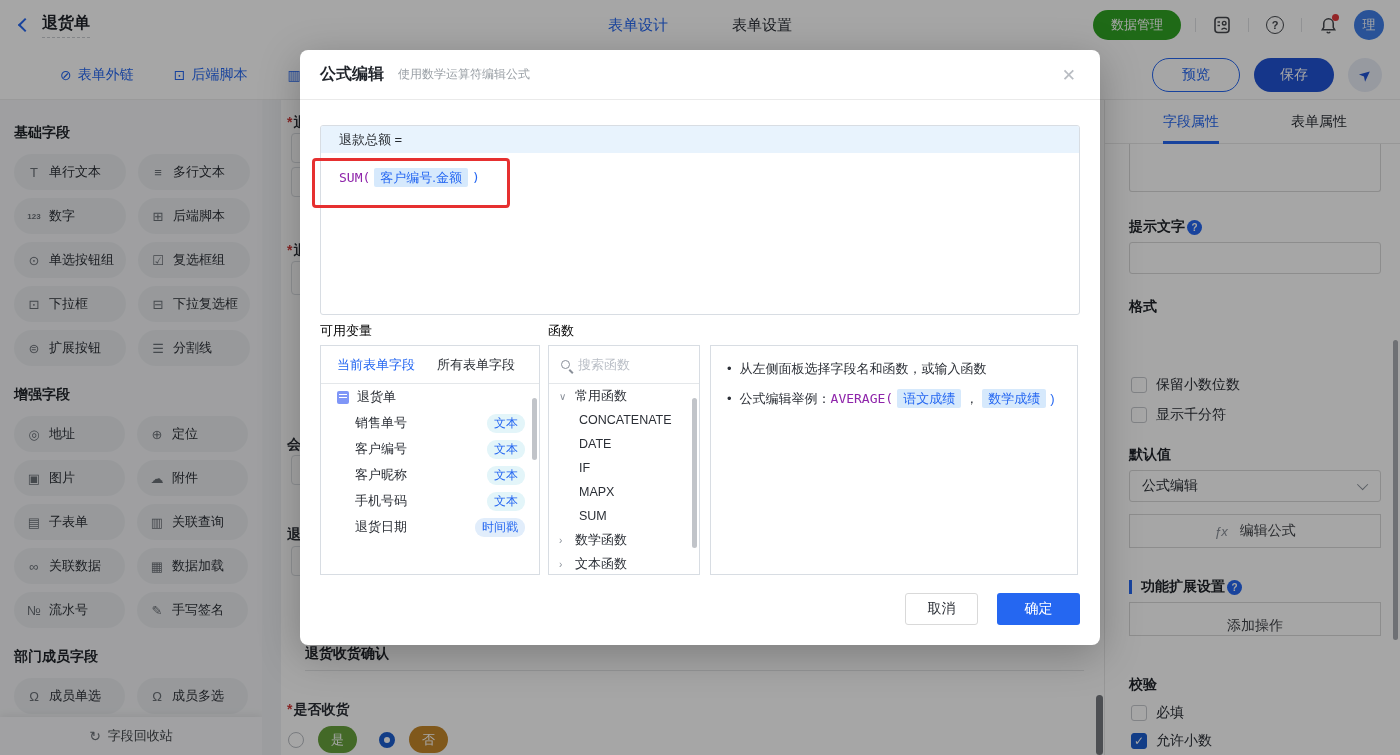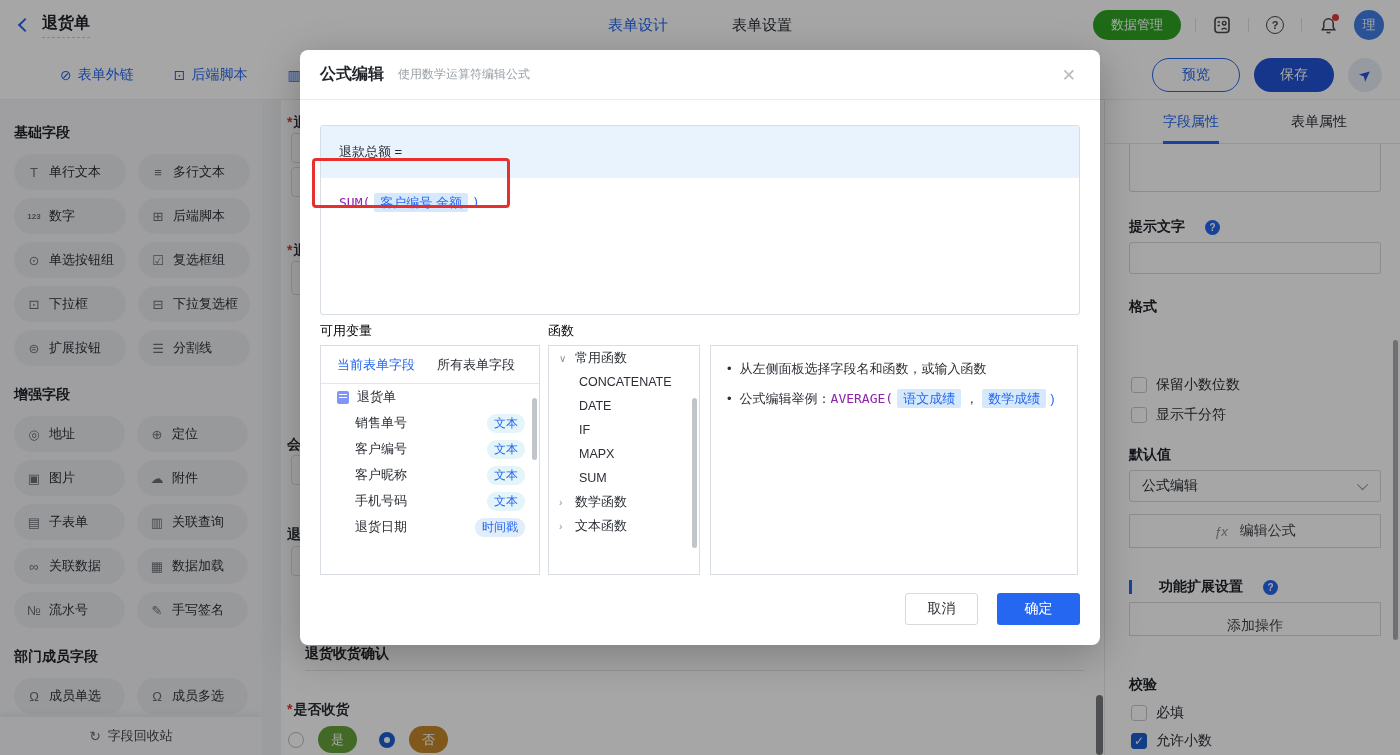--- a/index.html
+++ b/index.html
@@ -60,21 +60,21 @@
   .opt-no  { background:#c5882a; }
   .canvas-scroll { position:absolute; left:1096px; top:695px; width:7px; height:60px; border-radius:4px; background:#75797e; z-index:2; }
 
   
   .props { position:absolute; top:100px; left:1104px; right:0; bottom:0; background:#fff; border-left:1px solid #e8e8e8; }
   .p-tabs { position:absolute; top:0; left:0; right:0; height:44px; border-bottom:1px solid #e9e9e9; }
   .p-tab { position:absolute; top:0; height:44px; display:flex; align-items:center; font-size:14px; color:#2b2f36; cursor:pointer; }
   .p-tab.active { color:#2567f1; }
   .p-tab.active::after { content:""; position:absolute; left:0; right:0; bottom:0; height:3px; background:#2567f1; }
   .p-cutbox { position:absolute; left:24px; top:44px; width:252px; height:48px; border:1px solid #d9d9d9; border-top:none; border-radius:0 0 3px 3px; }
-  .p-label { position:absolute; left:24px; font-size:14px; font-weight:bold; color:#1f2329; display:flex; align-items:center; gap:20px; }
+  .p-label { position:absolute; left:24px; font-size:14px; font-weight:bold; color:#1f2329; display:flex; align-items:center; gap:2px; }
   .q-badge { width:15px; height:15px; border-radius:50%; background:#2567f1; color:#fff; font-size:10px; font-weight:bold; display:flex; align-items:center; justify-content:center; }
   .p-input { position:absolute; left:24px; width:252px; height:32px; border:1px solid #d9d9d9; border-radius:3px; background:#fff; }
   .p-select { position:absolute; left:24px; width:252px; height:32px; border:1px solid #d9d9d9; border-radius:3px; background:#fff; display:flex; align-items:center; padding:0 12px; font-size:14px; color:#2b2f36; cursor:pointer; }
   .p-select .chev { margin-left:auto; width:8px; height:8px; border-left:1.5px solid #8a9099; border-bottom:1.5px solid #8a9099; transform:rotate(-45deg) translateY(-2px); }
   .p-check { position:absolute; left:26px; display:flex; align-items:center; gap:9px; font-size:14px; color:#2b2f36; cursor:pointer; }
   .cbox { width:16px; height:16px; border:1px solid #c6c9ce; border-radius:3px; background:#fff; flex:none; }
   .cbox.on { background:#1c5fd0; border-color:#1c5fd0; color:#fff; font-size:12px; line-height:15px; text-align:center; }
   .p-btn { position:absolute; left:24px; width:252px; height:34px; border:1px solid #d9d9d9; border-radius:0; background:#fff; font-size:14px; color:#43464b; display:flex; align-items:center; justify-content:center; gap:12px; cursor:pointer; }
   .fx { color:#8a9099; font-style:italic; font-size:13px; }
   .sec-mark { display:inline-block; width:3px; height:14px; background:#2567f1; margin-right:7px; vertical-align:-2px; }
@@ -84,21 +84,21 @@
   .dim { position:absolute; inset:0; background:rgba(0,0,0,0.35); z-index:10; }
 
   
   .modal { position:absolute; left:300px; top:50px; width:800px; height:595px; background:#fff; border-radius:8px; z-index:20; box-shadow:0 10px 40px rgba(0,0,0,0.25); }
   .m-header { height:50px; border-bottom:1px solid #eaeaea; display:flex; align-items:center; padding:0 20px; gap:14px; }
   .m-title { font-size:16px; font-weight:bold; color:#1f2329; }
   .m-sub { font-size:12px; color:#9aa0a6; }
   .m-close { position:absolute; right:24px; top:15px; font-size:17px; color:#b8bcc2; cursor:pointer; }
 
   .editor { position:absolute; left:20px; top:75px; width:760px; height:190px; border:1px solid #d8dde3; border-radius:3px; overflow:hidden; }
-  .editor-head { height:52px; background:#e8f3fd; display:flex; align-items:center; padding:0 18px; font-size:13px; color:#25292e; }
+  .editor-head { height:27px; background:#e8f3fd; display:flex; align-items:center; padding:0 18px; font-size:13px; color:#25292e; }
   .editor-body { padding:16px 18px; font-family:"DejaVu Sans Mono","Liberation Mono",monospace; font-size:13px; }
   .kw { color:#8e24aa; }
   .rp { color:#2567f1; }
   .chip { background:#d6e9fc; color:#2567f1; padding:2px 6px; border-radius:2px; margin:0 4px; font-family:"Liberation Sans","DejaVu Sans",sans-serif; font-size:13px; }
   .annotation { position:absolute; left:12px; top:108px; width:198px; height:50px; border:3px solid #e63030; border-radius:4px; z-index:5; pointer-events:none; }
 
   .col-label { position:absolute; top:272px; font-size:13px; color:#000000; }
   .panel { position:absolute; top:295px; height:230px; border:1px solid #d8dde3; background:#fff; overflow:hidden; }
   .vars-panel { left:20px; width:220px; }
   .fns-panel  { left:248px; width:152px; }
@@ -431,20 +431,24 @@
         <span class="badge" data-kind="text">文本</span>
       </div>
     <div class="v-row child">
         <span>退货日期</span>
         <span class="badge" data-kind="time">时间戳</span>
       </div>
     <div class="v-scroll"></div>
   </div>
 
   <div class="panel fns-panel">
+    <div class="search-row">
+      <span class="mag"></span>
+      <span class="ph">搜索函数</span>
+    </div>
     <div class="f-group">
         <span class="f-chev">∨</span>
         <span>常用函数</span>
       </div>
     <div class="f-item">CONCATENATE</div>
     <div class="f-item">DATE</div>
     <div class="f-item">IF</div>
     <div class="f-item">MAPX</div>
     <div class="f-item">SUM</div>
     <div class="f-group">

